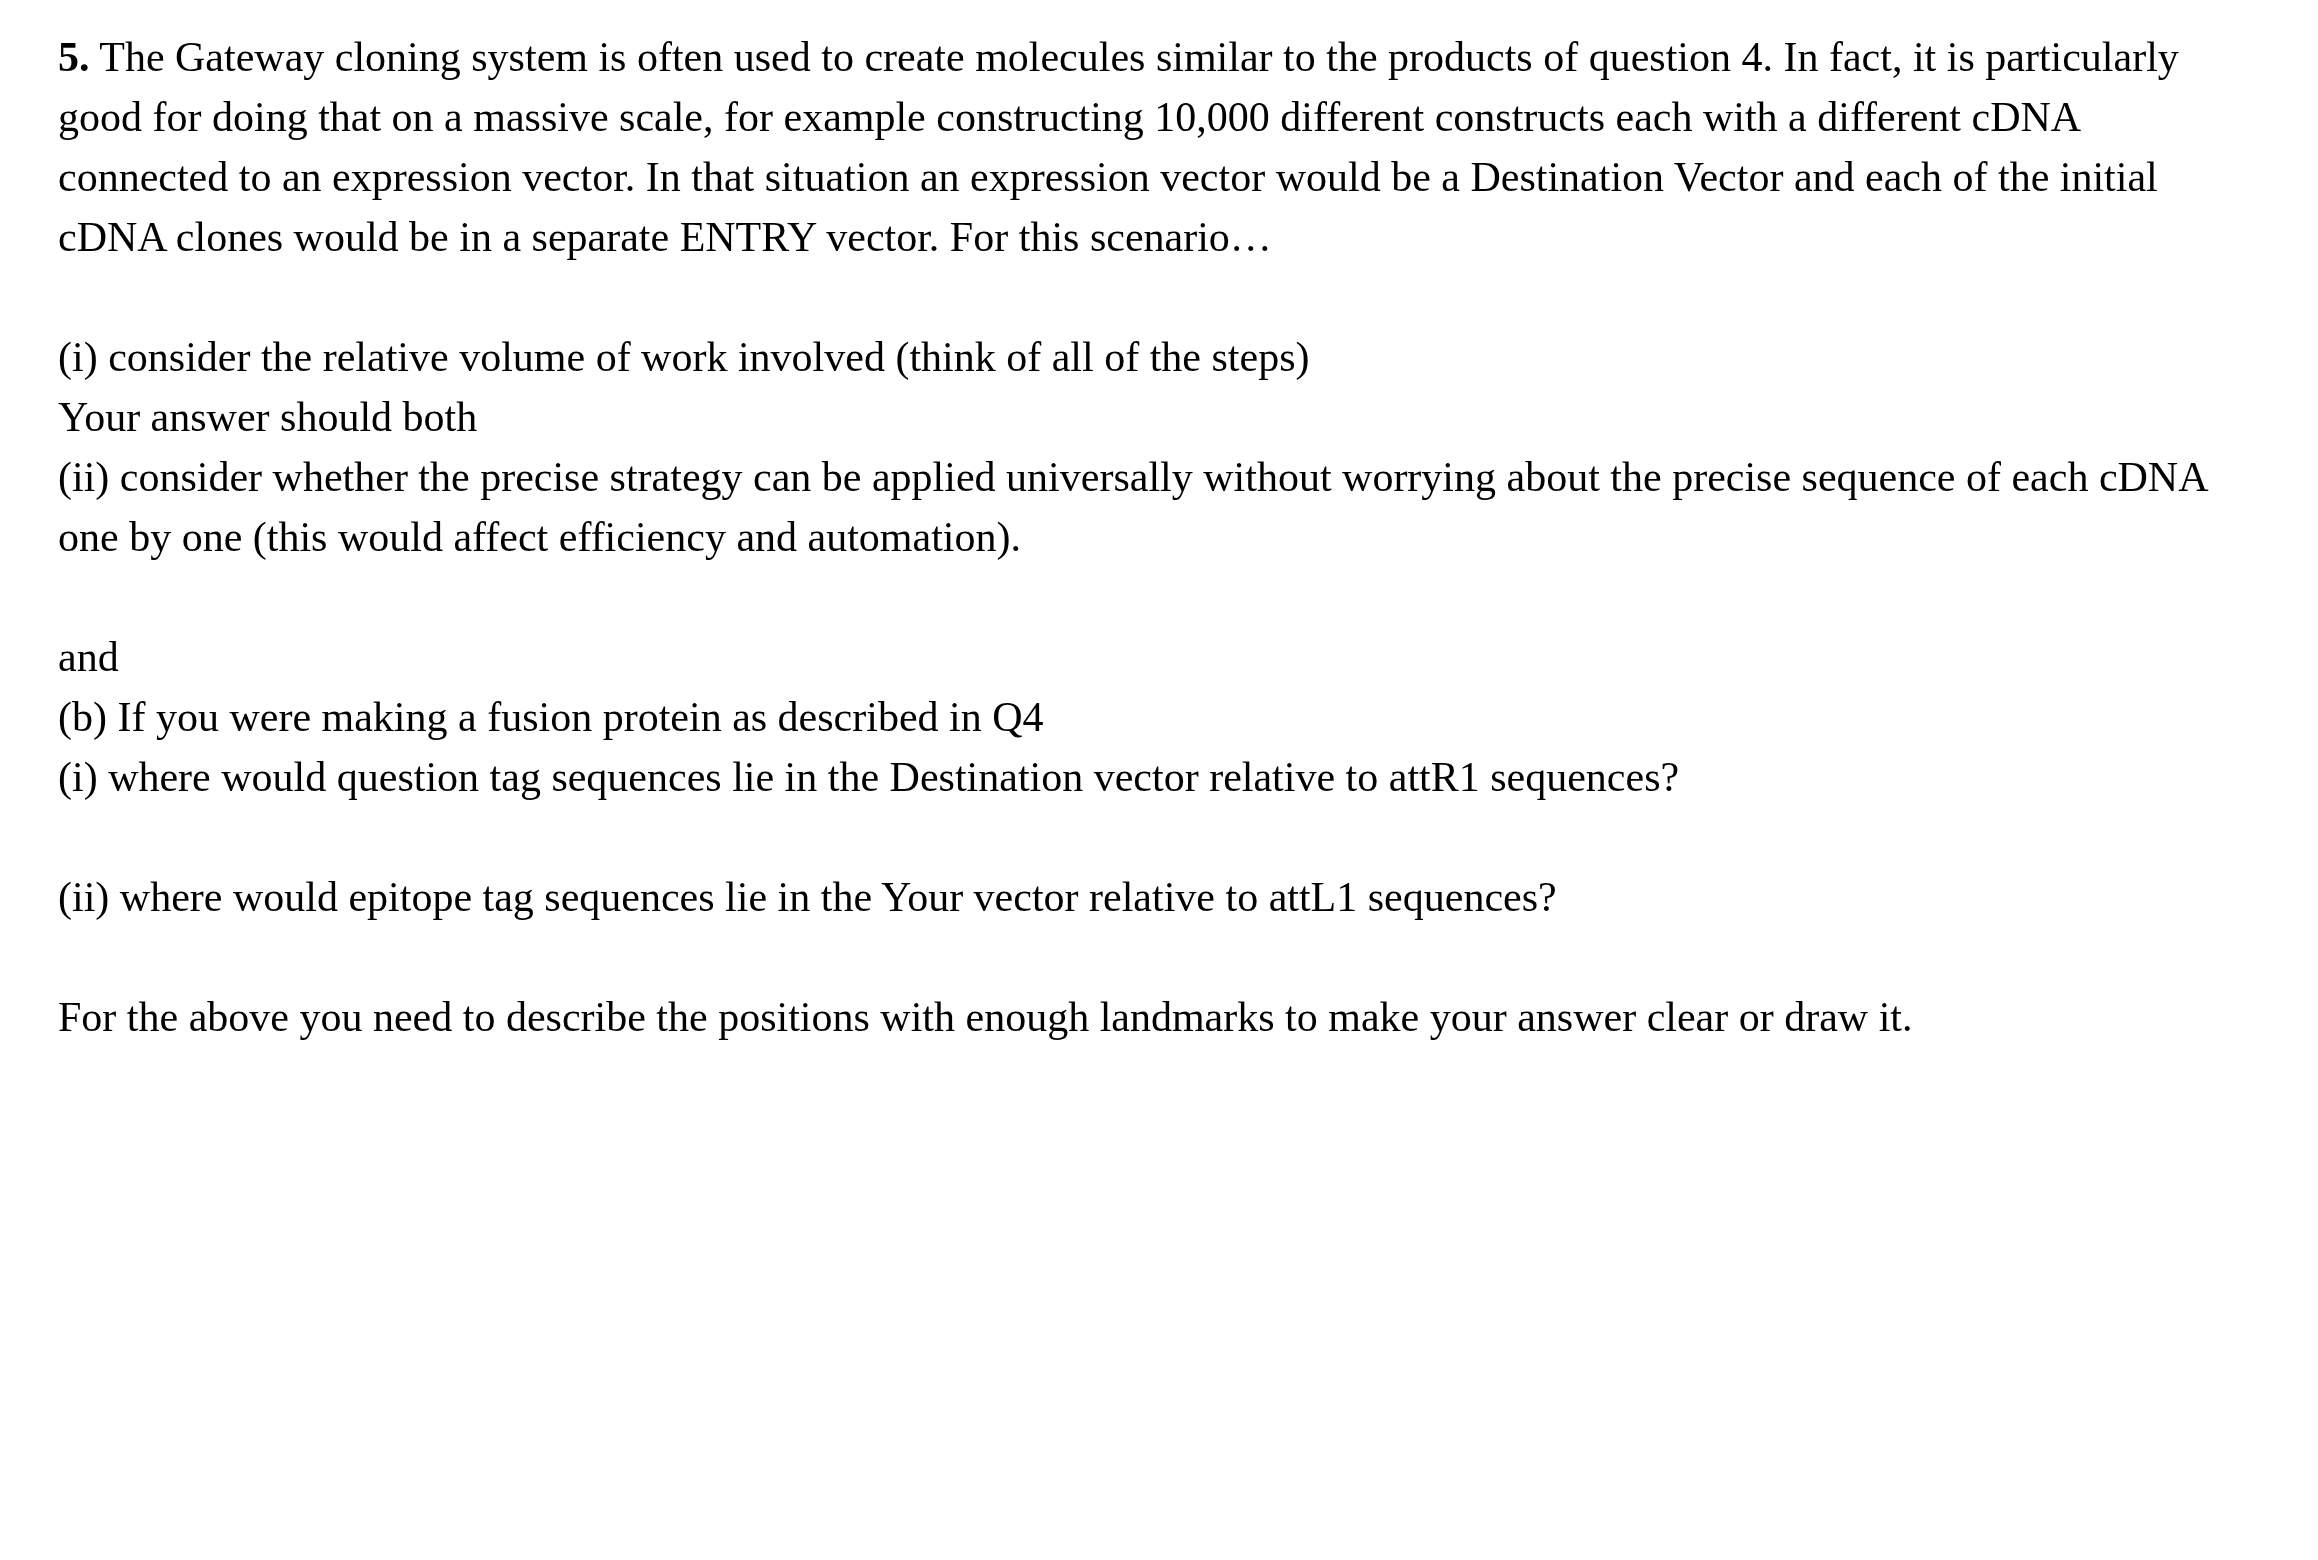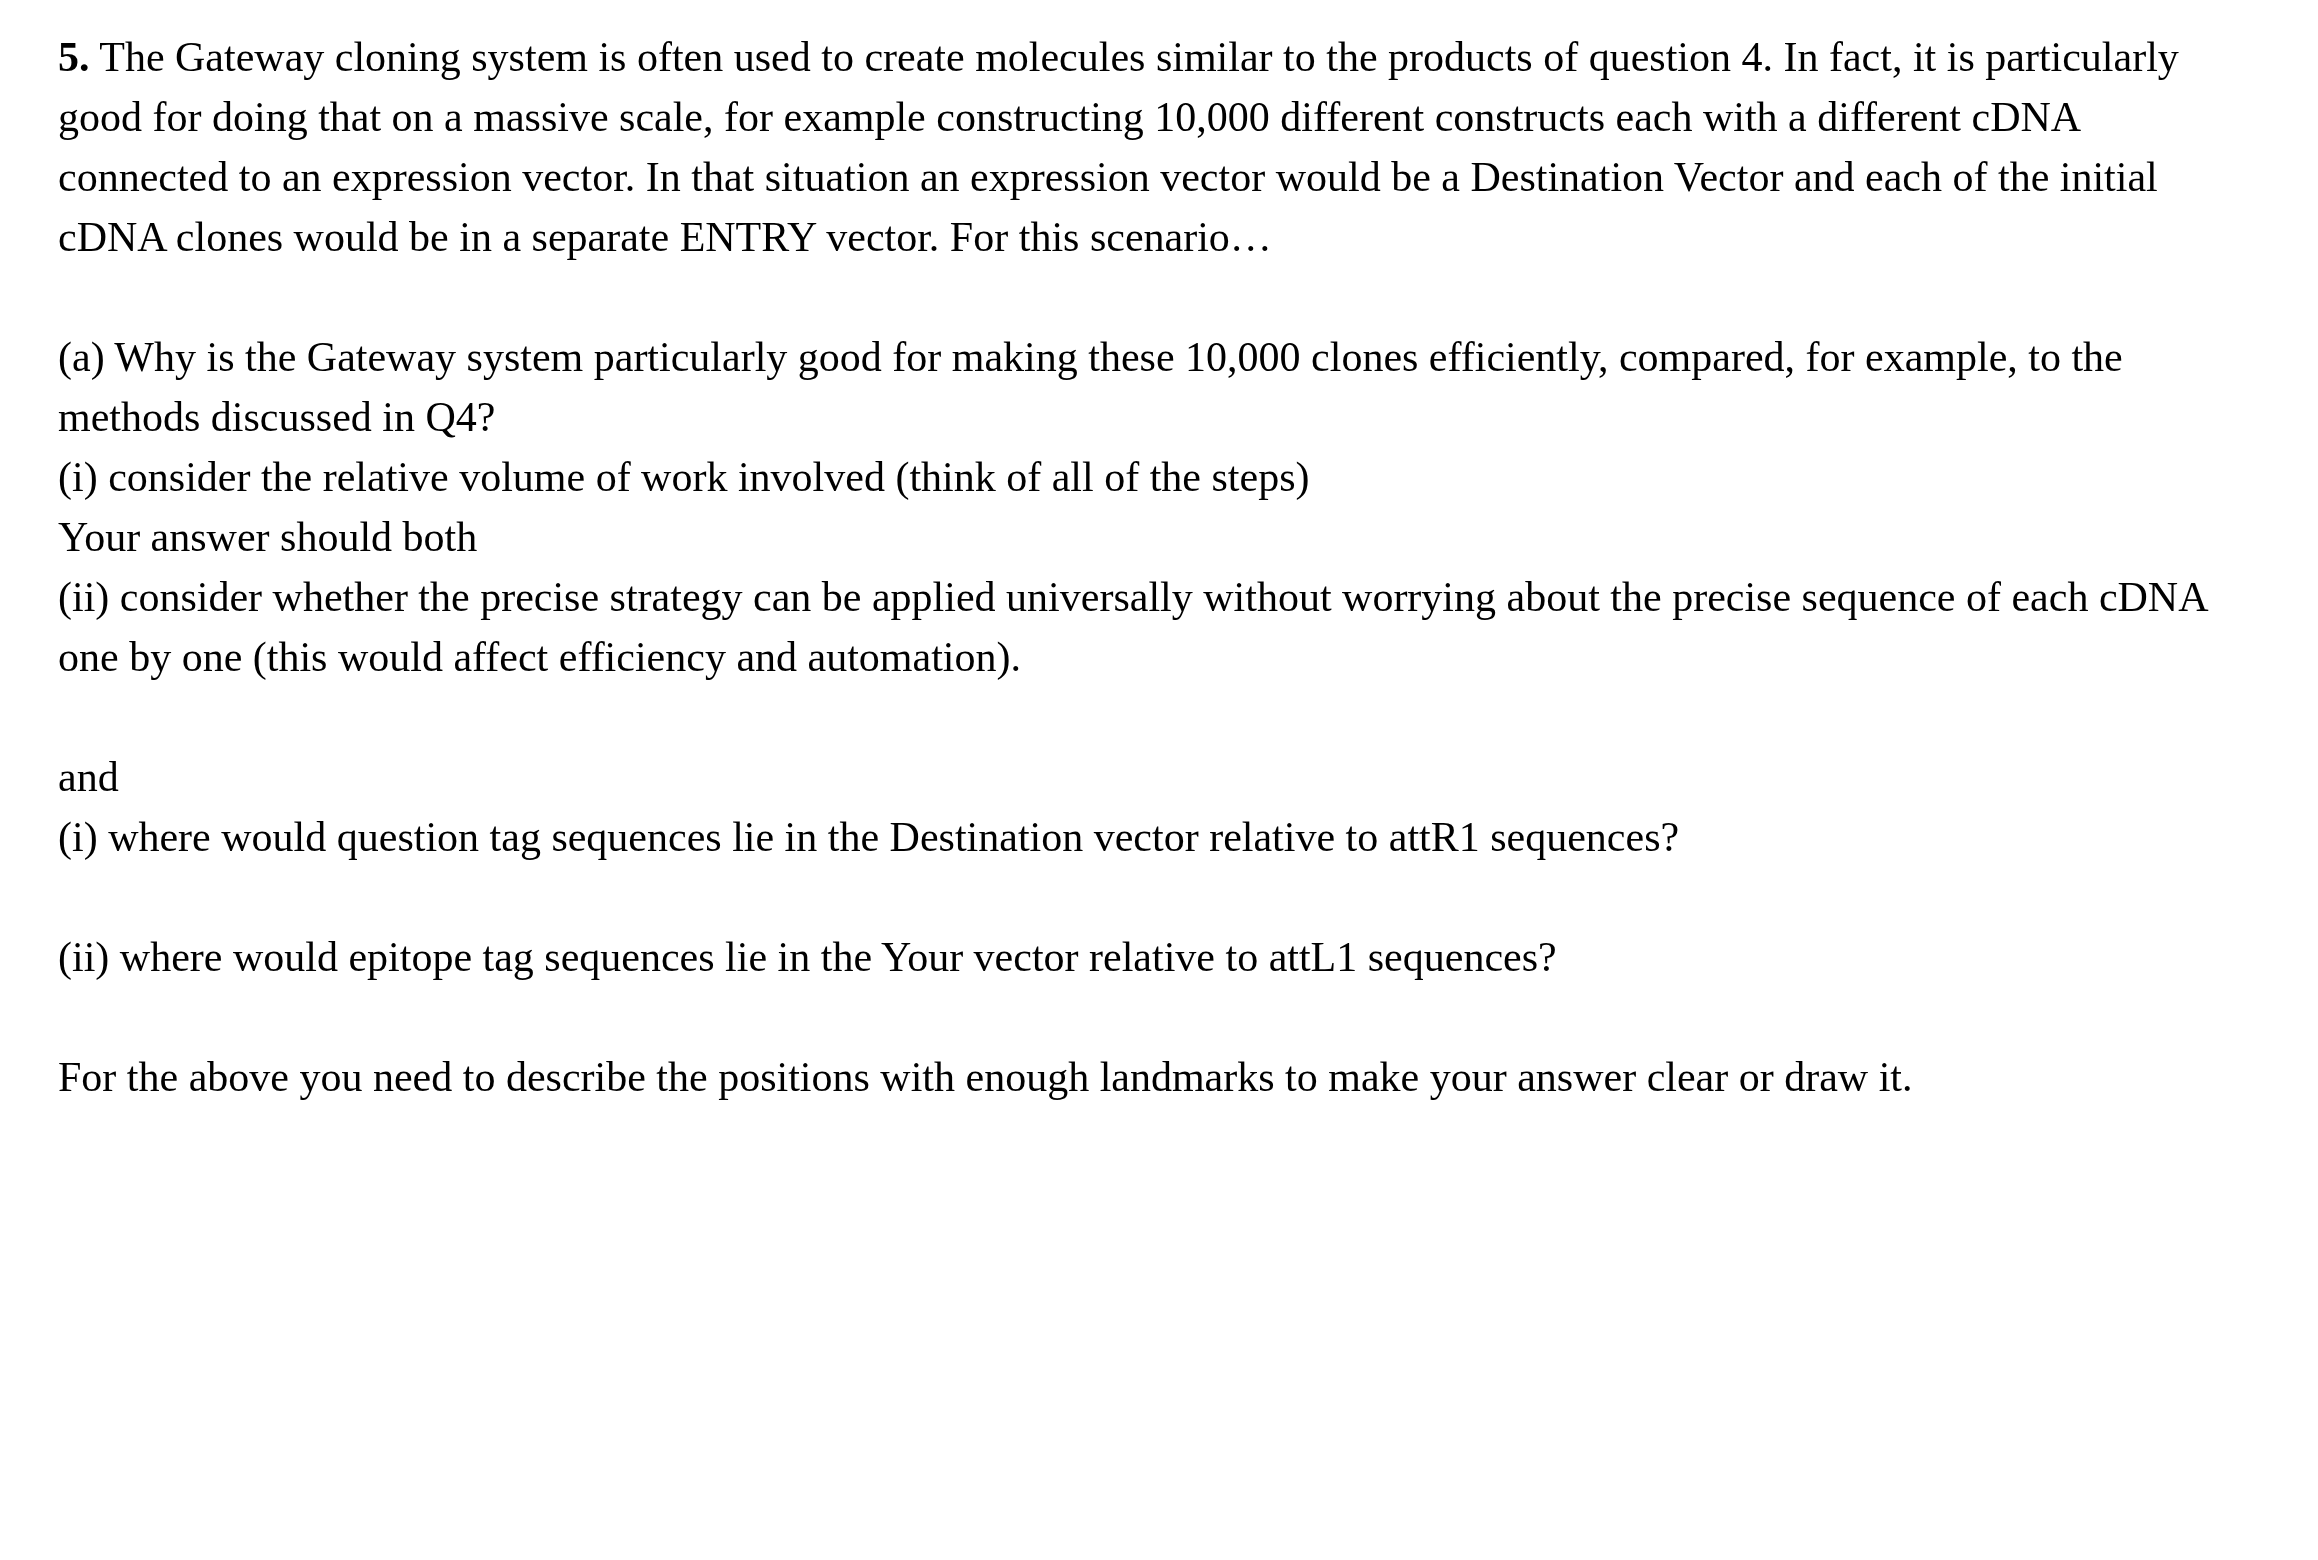--- a/index.html
+++ b/index.html
@@ -34,26 +34,26 @@
     font-weight: bold;
   }
 </style>
 </head>
 <body>
 
 <div class="page">
 
   <p class="para gap"><span class="q-number">5.</span><span> The Gateway cloning system is often used to create molecules similar to the products of question 4. In fact, it is particularly good for doing that on a massive scale, for example constructing 10,000 different constructs each with a different cDNA connected to an expression vector.  In that situation an expression vector would be a Destination Vector and each of the initial cDNA clones would be in a separate ENTRY vector.  For this scenario…</span></p>
 
-  <p class="para">(a) Why is the Gateway system particularly good for making these 10,000 clones efficiently, compared, for example, to the methods discussed in Q4?</p>
   <p class="para">(i) consider the relative volume of work involved (think of all of the steps)</p>
   <p class="para">Your answer should both</p>
   <p class="para gap">(ii) consider whether the precise strategy can be applied universally without worrying about the precise sequence of each cDNA one by one (this would affect efficiency and automation).</p>
   <p class="para">and</p>
 
+  <p class="para">(b) If you were making a fusion protein as described in Q4</p>
   <p class="para gap">(i) where would question tag sequences lie in the Destination vector relative to attR1 sequences?</p>
 
   <p class="para gap">(ii) where would epitope tag sequences lie in the Your vector relative to attL1 sequences?</p>
 
   <p class="para gap">For the above you need to describe the positions with enough landmarks to make your answer clear or draw it.</p>
 
 
 </div>
 
 

